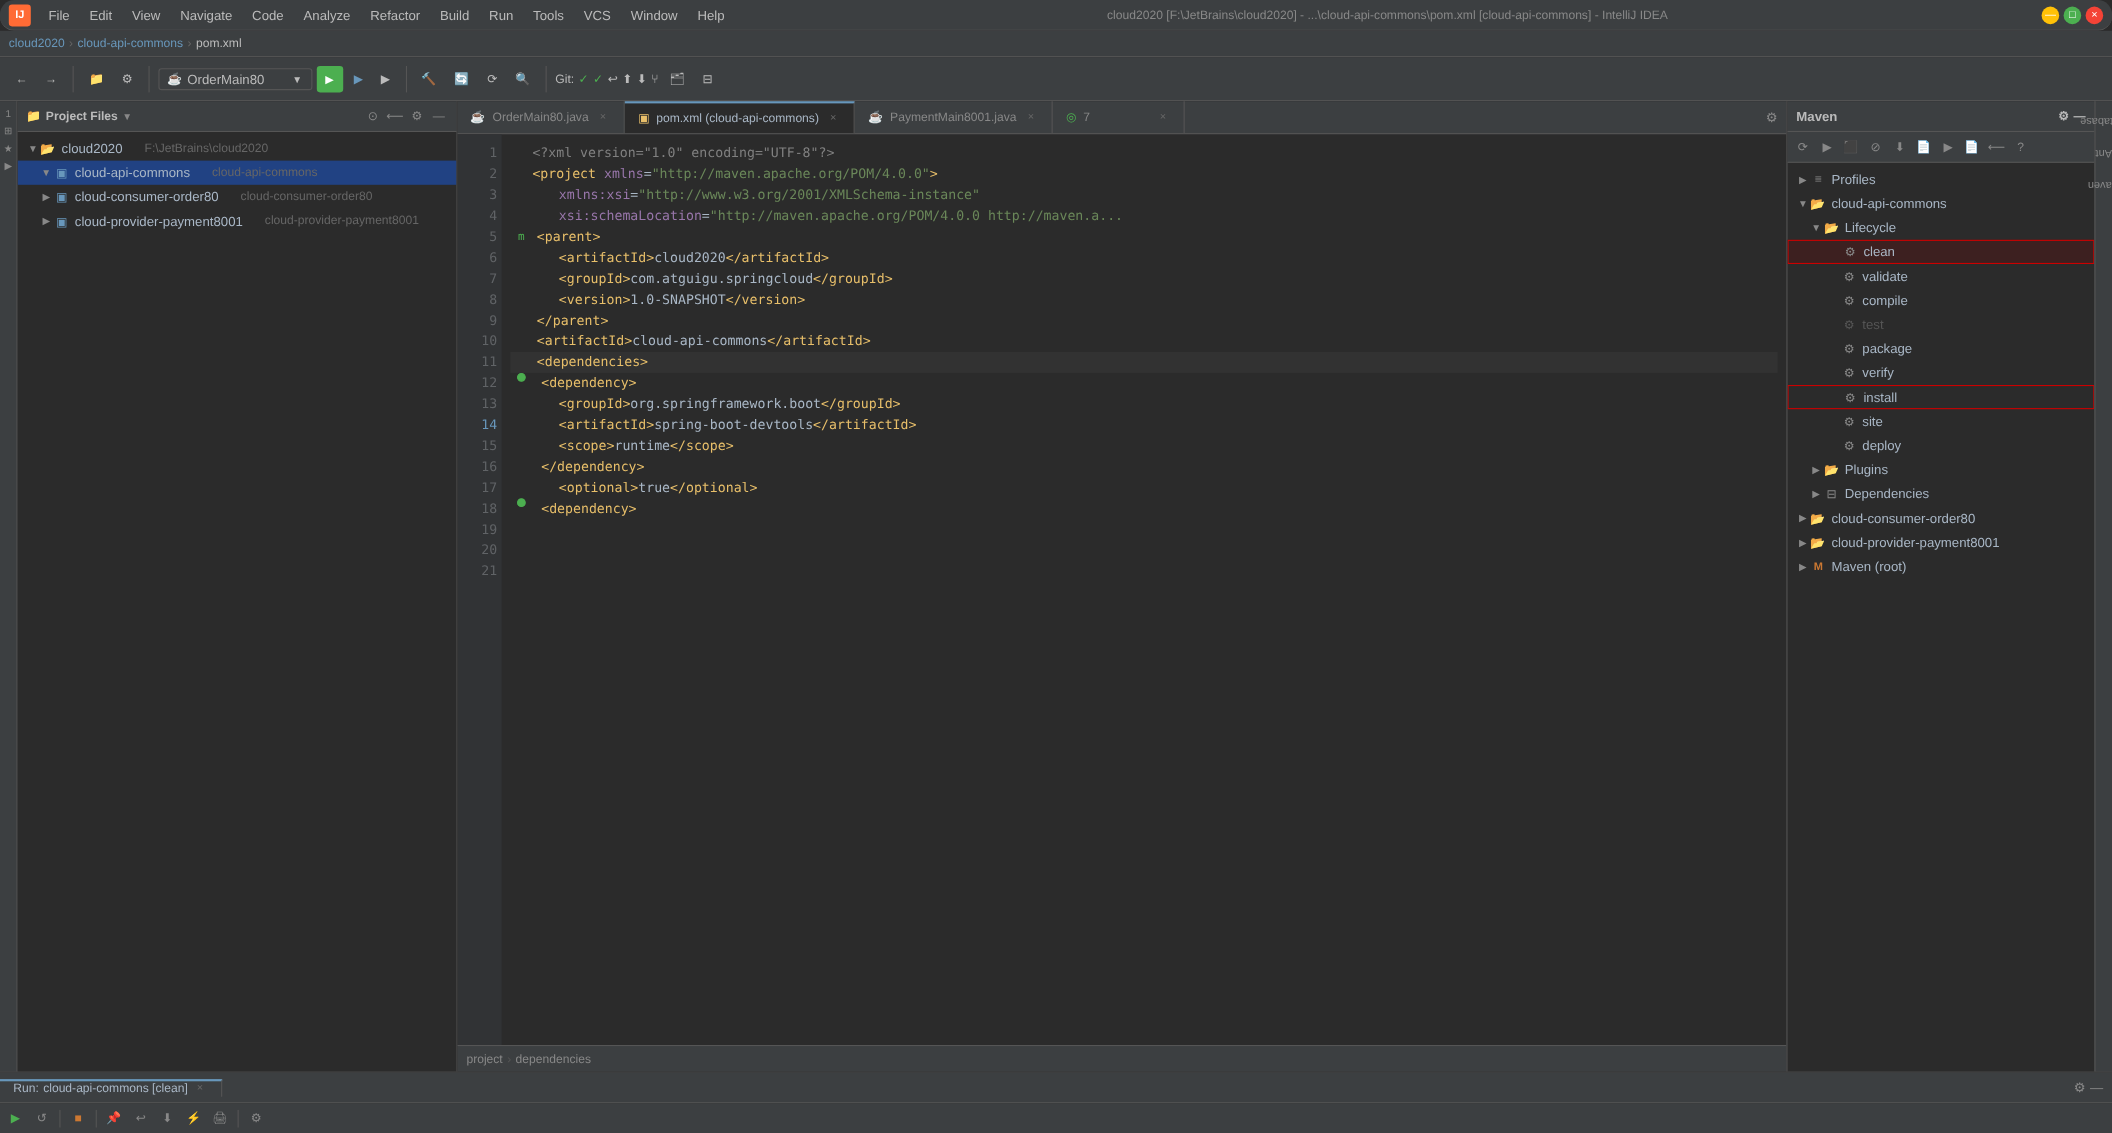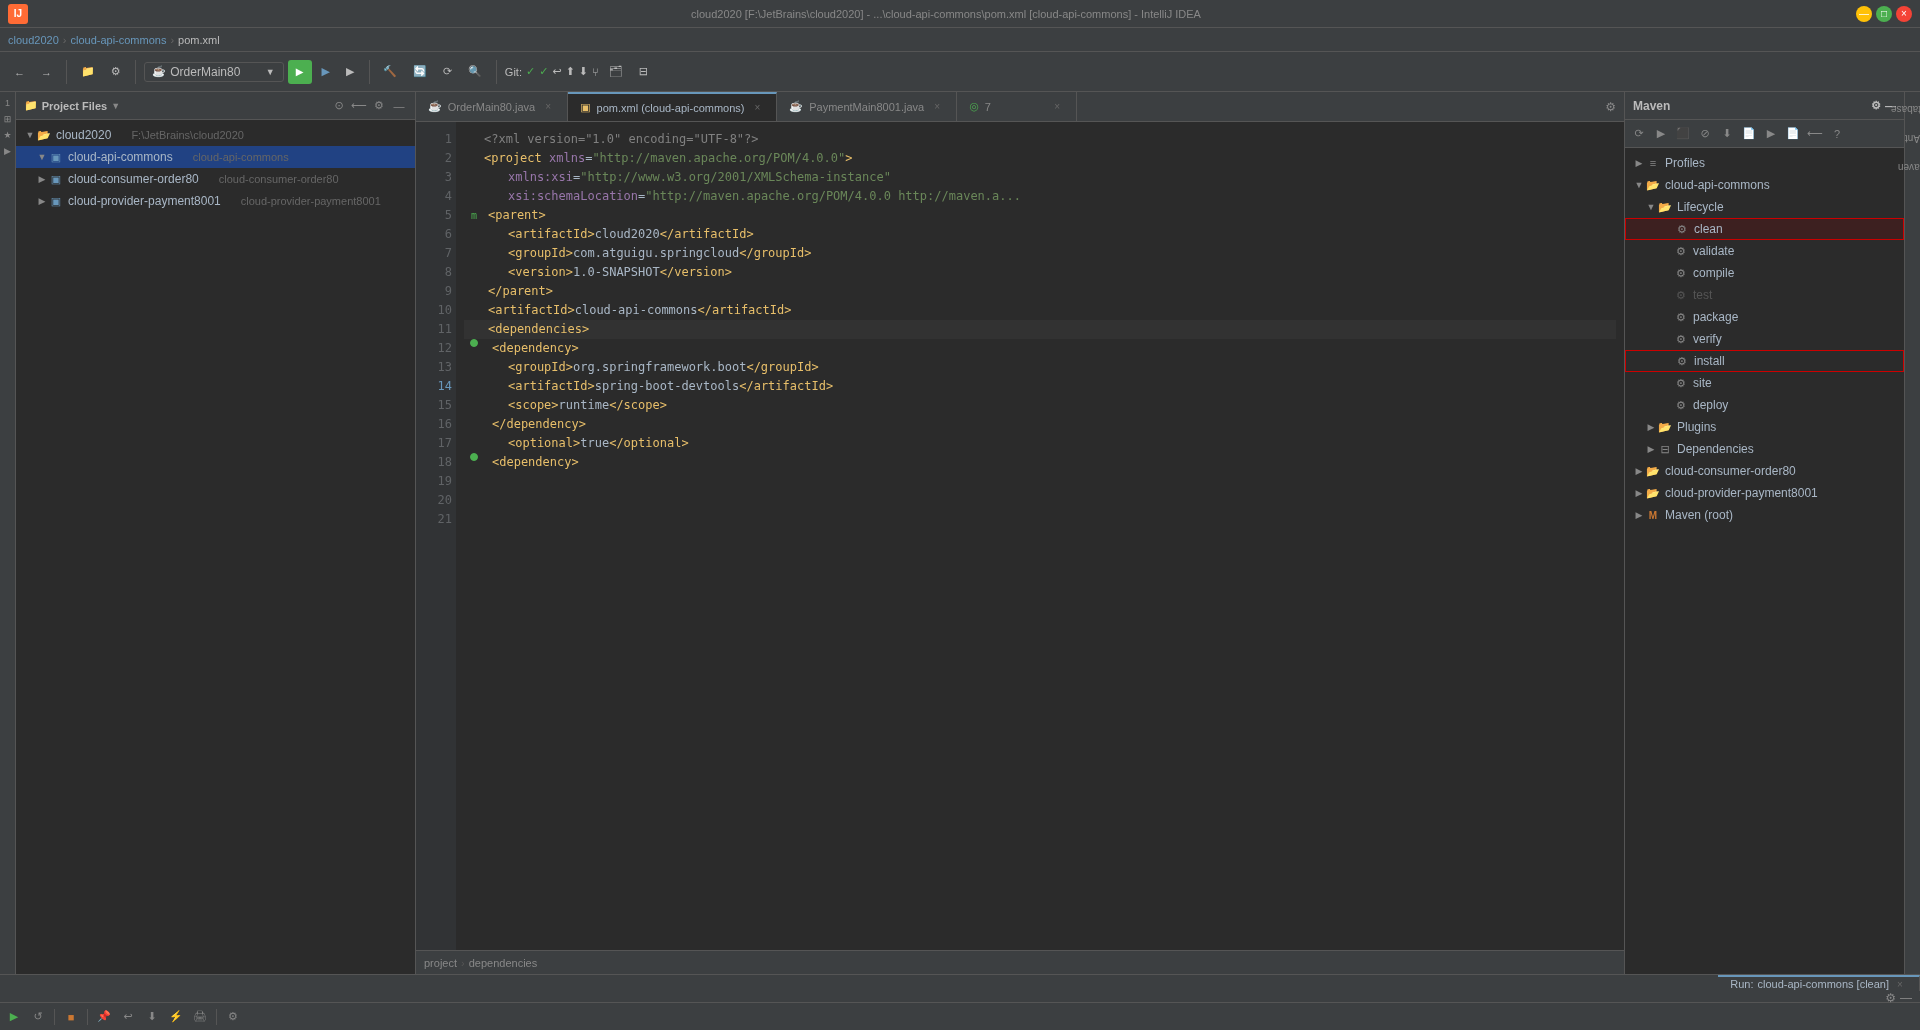--- a/index.html
+++ b/index.html
@@ -1,19 +1,19 @@
 <!DOCTYPE html>
 <html><head>
   <meta charset="utf-8">
   <style>
     * { margin: 0; padding: 0; box-sizing: border-box; }
     body { font-family: 'Segoe UI', sans-serif; font-size: 12px; background: #2b2b2b; color: #a9b7c6; overflow: hidden; width: 1920px; height: 1030px; }
 
     
-    #menu-bar { background: #3c3f41; height: 28px; display: flex; align-items: center; padding: 0 8px; border-bottom: 1px solid #555; }
+    #menu-bar { background: #3c3f41; height: 28px; display: flex; align-items: center; padding: 0 8px; border-bottom: 1px solid #555; border-radius: 13px; }
     #menu-bar .app-icon { width: 20px; height: 20px; background: #ff6b35; border-radius: 3px; margin-right: 8px; display: flex; align-items: center; justify-content: center; font-size: 10px; font-weight: bold; color: white; }
     .menu-items { display: flex; gap: 2px; }
     .menu-item { padding: 2px 8px; cursor: pointer; font-size: 12px; color: #bbb; border-radius: 3px; }
 
     
     #title-bar { background: #3c3f41; height: 24px; display: flex; align-items: center; padding: 0 8px; border-bottom: 1px solid #555; font-size: 11px; color: #888; }
     .title-crumb { color: #6897bb; cursor: pointer; }
     .title-sep { margin: 0 4px; color: #666; }
     .title-file { color: #bbb; }
     .window-controls { margin-left: auto; display: flex; gap: 4px; }
@@ -101,21 +101,21 @@
     .gear-icon { color: #888; }
     .folder-m-icon { color: #dcb67a; }
     .maven-label { font-size: 12px; color: #a9b7c6; }
     .maven-disabled { color: #555; }
 
     
     #right-sidebar { width: 16px; background: #3c3f41; border-left: 1px solid #555; display: flex; flex-direction: column; align-items: center; padding: 4px 0; gap: 2px; }
 
     
     #bottom-panel { height: 260px; background: #2b2b2b; border-top: 1px solid #555; display: flex; flex-direction: column; }
-    #bottom-tabs { background: #3c3f41; height: 28px; display: flex; align-items: flex-end; border-bottom: 1px solid #555; flex-direction: column; }
+    #bottom-tabs { background: #3c3f41; height: 28px; display: flex; align-items: center; border-bottom: 1px solid #555; }
     .bottom-tab { display: flex; align-items: center; padding: 0 12px; gap: 4px; cursor: pointer; font-size: 11px; color: #888; border-right: 1px solid #555; }
     .bottom-tab.active { color: #a9b7c6; border-top: 2px solid #6897bb; }
 
     
     ::-webkit-scrollbar { width: 8px; height: 8px; }
     ::-webkit-scrollbar-track { background: #3c3f41; }
     ::-webkit-scrollbar-thumb { background: #555; border-radius: 4px; }
 
     
     #bottom-toolbar { background: #3c3f41; height: 28px; display: flex; align-items: center; padding: 0 4px; gap: 4px; border-bottom: 1px solid #555; }
@@ -123,20 +123,35 @@
     .btoolbar-sep { width: 1px; height: 16px; background: #555; margin: 0 2px; }
 
     .line-num { display: block; height: 19px; line-height: 19px; }
     .rtab { padding: 8px 2px; cursor: pointer; color: #888; font-size: 10px; transform: rotate(180deg); white-space: nowrap; }
   </style>
 </head>
 <body>
 
 <div id="menu-bar">
   <div class="app-icon">IJ</div>
+  <div class="menu-items">
+    <span class="menu-item">File</span>
+    <span class="menu-item">Edit</span>
+    <span class="menu-item">View</span>
+    <span class="menu-item">Navigate</span>
+    <span class="menu-item">Code</span>
+    <span class="menu-item">Analyze</span>
+    <span class="menu-item">Refactor</span>
+    <span class="menu-item">Build</span>
+    <span class="menu-item">Run</span>
+    <span class="menu-item">Tools</span>
+    <span class="menu-item">VCS</span>
+    <span class="menu-item">Window</span>
+    <span class="menu-item">Help</span>
+  </div>
   <span style="margin-left:auto;font-size:11px;color:#888;">cloud2020 [F:\JetBrains\cloud2020] - ...\cloud-api-commons\pom.xml [cloud-api-commons] - IntelliJ IDEA</span>
   <div class="window-controls">
     <div class="win-btn win-min">—</div>
     <div class="win-btn win-max">□</div>
     <div class="win-btn win-close">×</div>
   </div>
 </div>
 
 <div id="title-bar">
   <span class="title-crumb">cloud2020</span>

